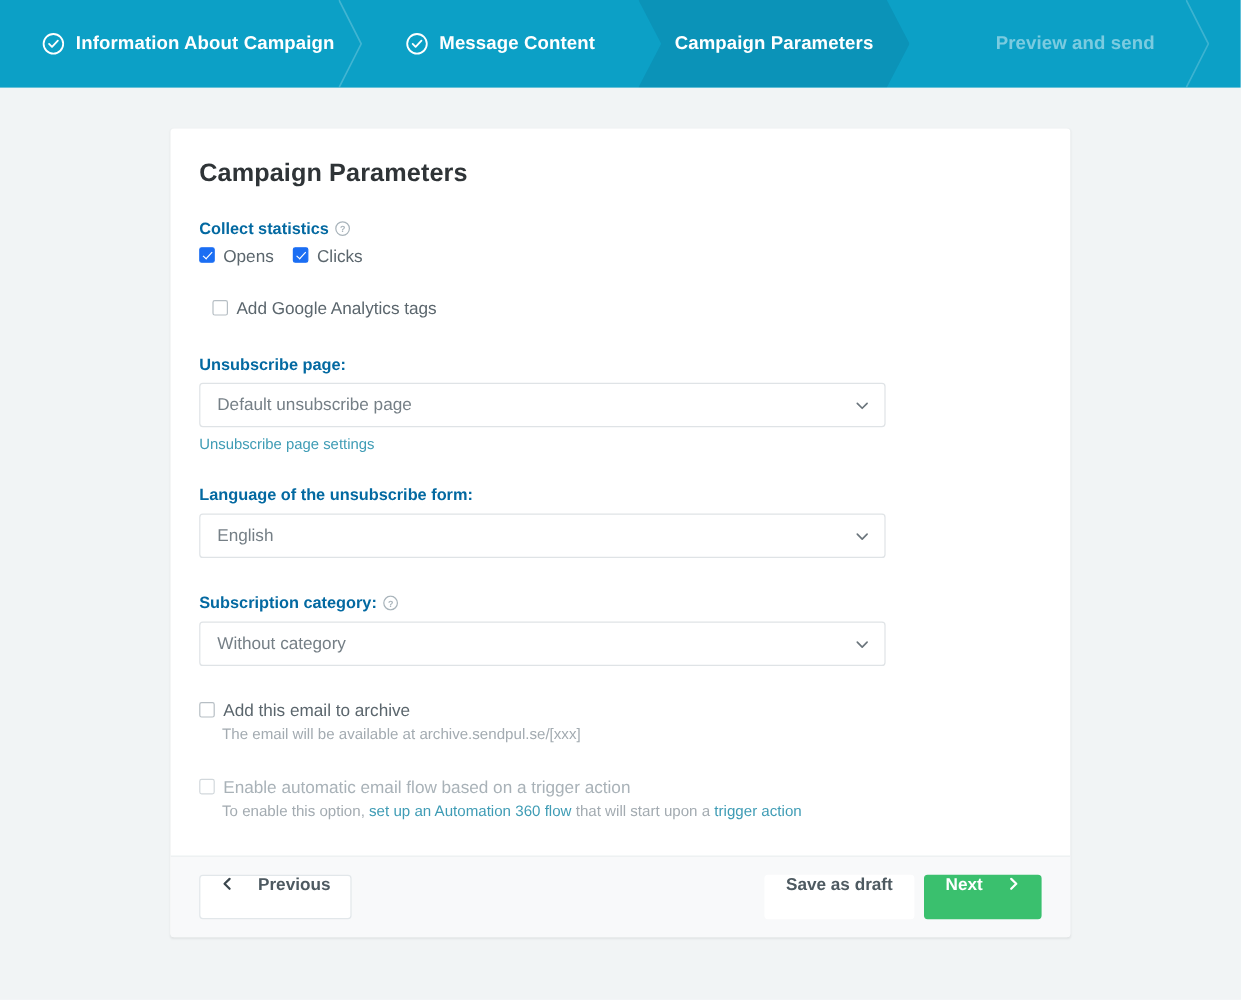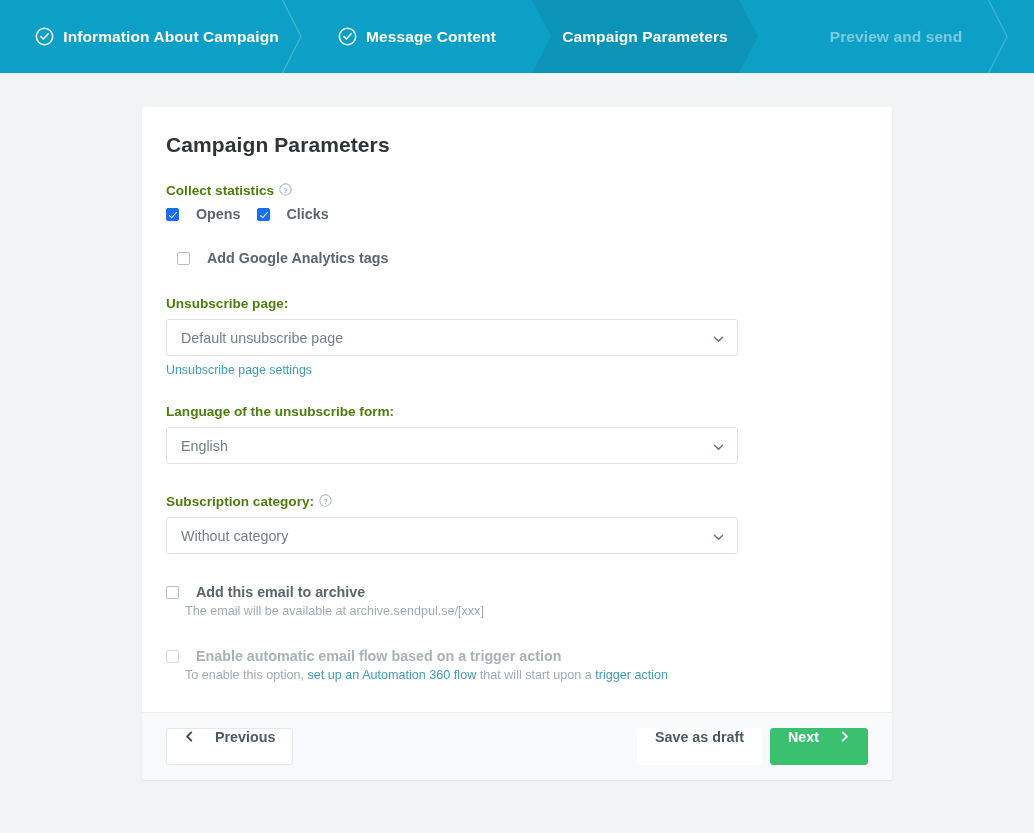--- a/index.html
+++ b/index.html
@@ -83,31 +83,31 @@
     font-size: 21px;
     font-weight: bold;
     color: #2f3437;
     margin: 0 0 26px 0;
     letter-spacing: .1px;
   }
 
   .field-label {
     font-size: 13.6px;
     font-weight: bold;
-    color: #4d7c0f;
-    display: flex;
-    align-items: flex-start;
+    color: #0369a1;
+    display: flex;
+    align-items: center;
     gap: 5px;
     margin-bottom: 8px;
   }
   .help-icon { display: inline-block; width: 13px; height: 13px; }
 
   
   .cb-row { display: flex; align-items: center; gap: 16px; margin-bottom: 6px; }
-  .cb { display: flex; align-items: center; gap: 17px; font-weight: bold; }
+  .cb { display: flex; gap: 7px; }
   .box {
     width: 13px; height: 13px; flex: 0 0 13px;
     border: 1px solid #b6bec4;
     border-radius: 2px;
     background: #fff;
     position: relative;
   }
   .box.checked {
     background: #1b6ef3;
     border-color: #1b6ef3;

